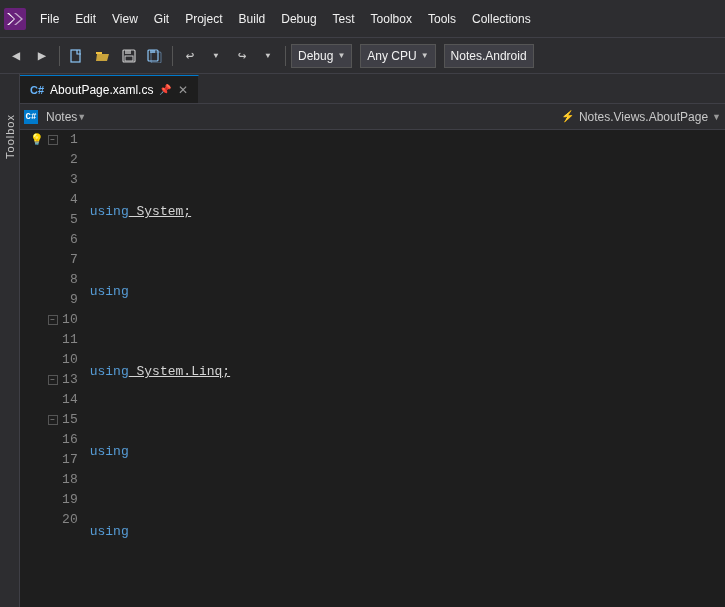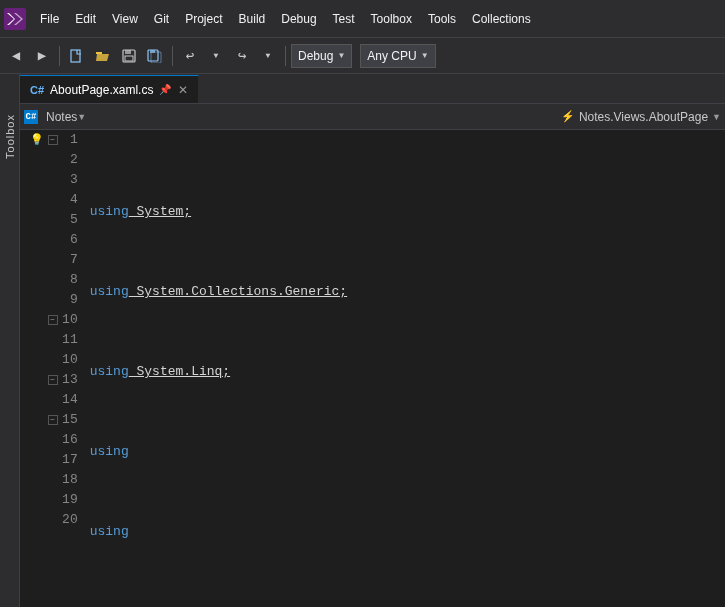--- a/index.html
+++ b/index.html
@@ -326,20 +326,23 @@
   <div class="toolbar-dropdown">
     <span>Debug</span>
     <span class="dropdown-arrow">▼</span>
   </div>
   <div style="width:4px;"></div>
   <div class="toolbar-dropdown">
     <span>Any CPU</span>
     <span class="dropdown-arrow">▼</span>
   </div>
   <div style="width:4px;"></div>
+  <div class="toolbar-dropdown">
+    <span>Notes.Android</span>
+  </div>
 </div>
 
 <div class="main-area">
 
   <div class="toolbox-sidebar">
     <span class="toolbox-label">Toolbox</span>
   </div>
 
   <div class="editor-area">
 
@@ -437,21 +440,21 @@
           </div>
         <div class="line-num">
             <span class="line-num-text">20</span>
           </div>
       </div>
 
       <div class="code-content">
         
         <div class="code-line"><span class="kw">using</span><span class="normal"> System;</span></div>
         
-        <div class="code-line"><span class="kw">using</span><span class="normal"> System.Collections.Generic;</span></div>
+        <div class="code-line"><span class="kw">using</span></div>
         
         <div class="code-line"><span class="kw">using</span><span class="normal"> System.Linq;</span></div>
         
         <div class="code-line"><span class="kw">using</span></div>
         
         <div class="code-line"><span class="kw">using</span></div>
         
         <div class="code-line">&nbsp;</div>
         
         

